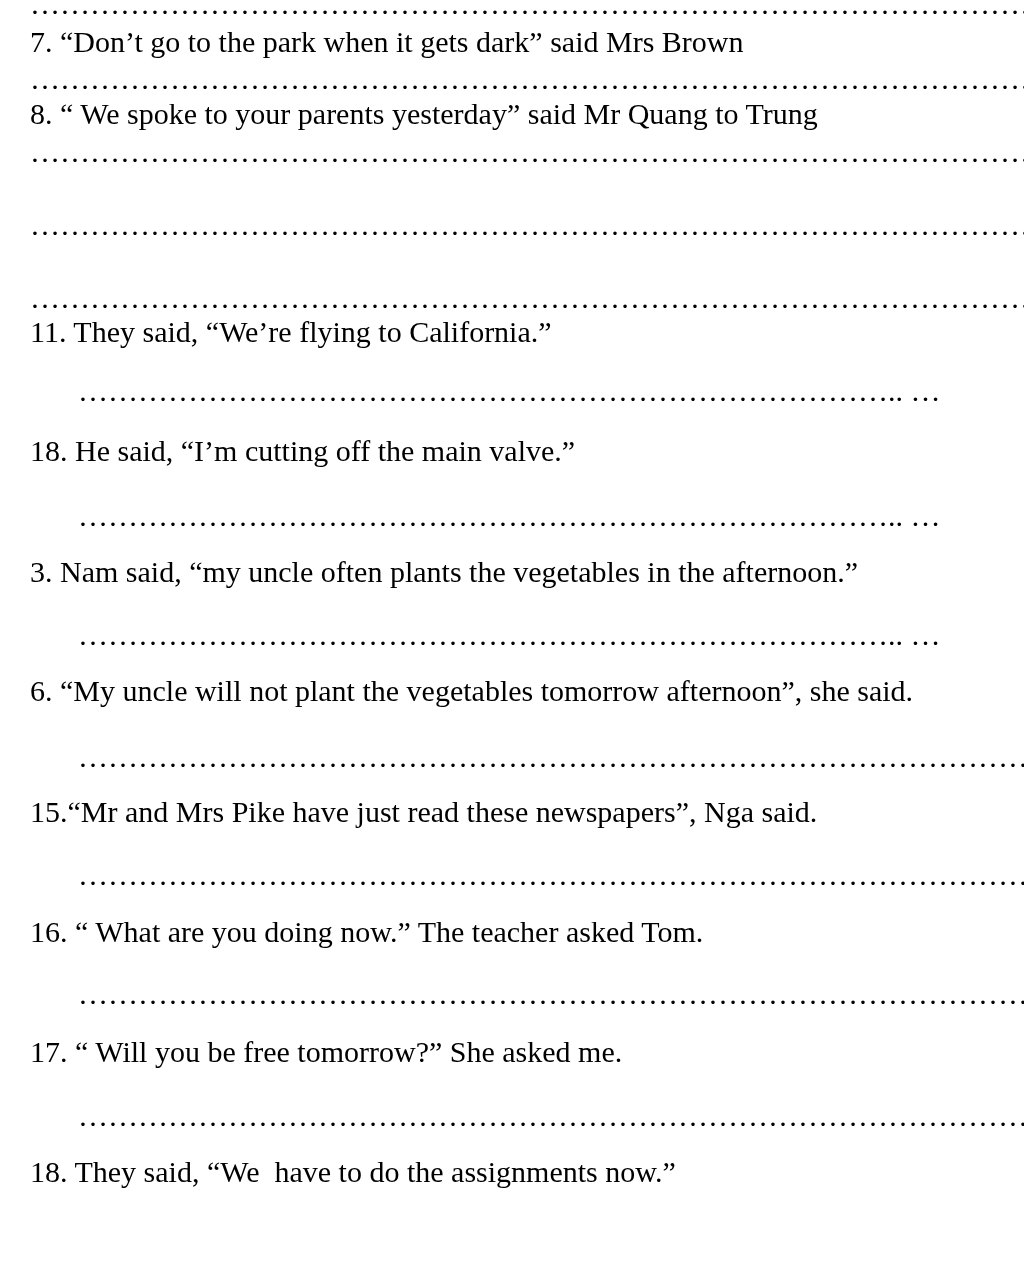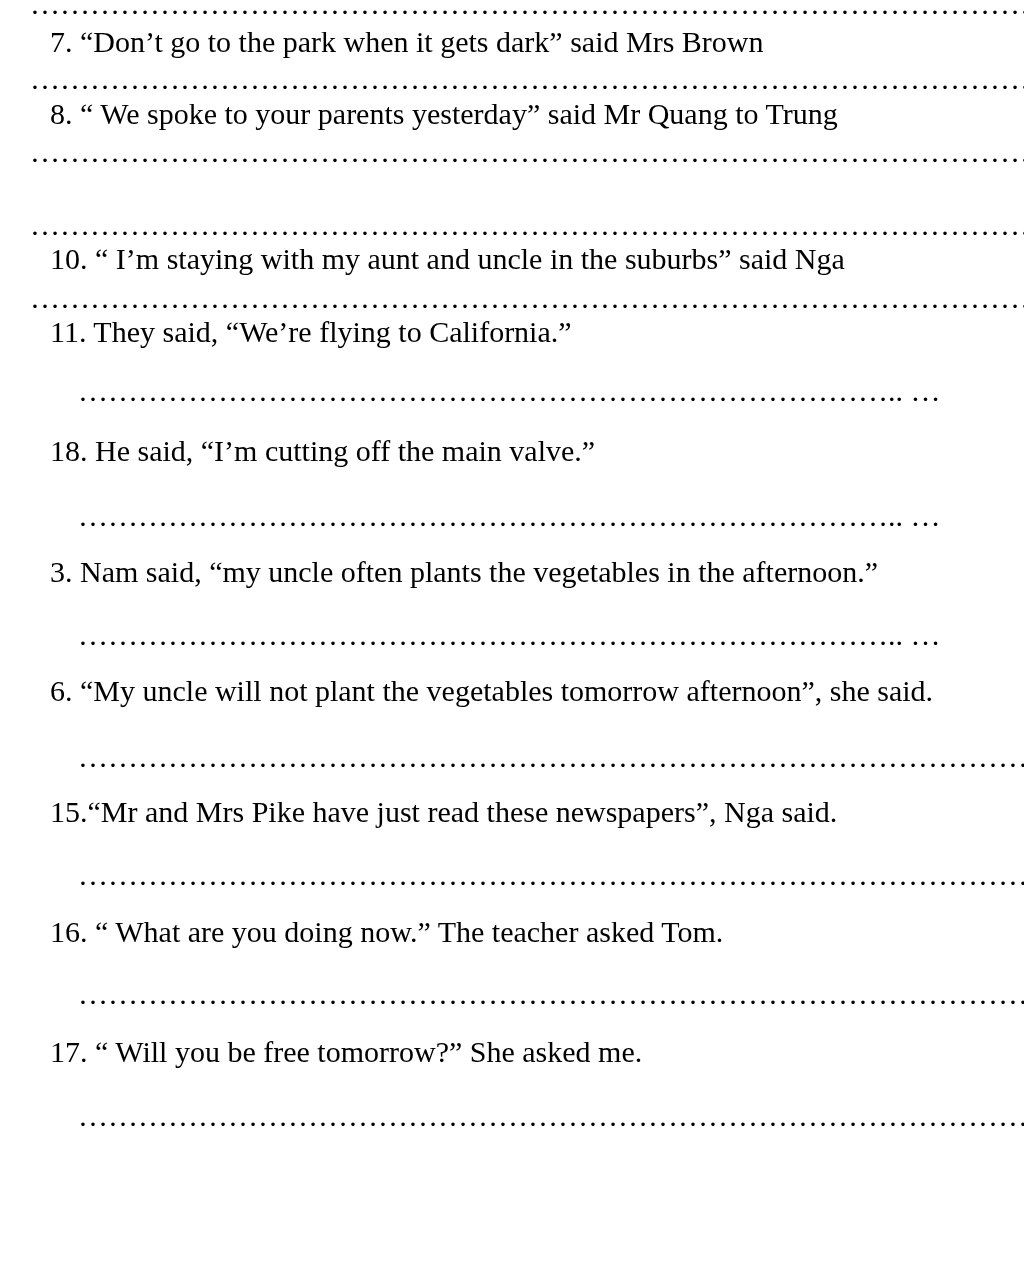--- a/index.html
+++ b/index.html
@@ -16,39 +16,38 @@
     inset: 0;
     overflow: hidden;
   }
   .row {
     position: absolute;
     white-space: pre;
     font-size: 30px;
     line-height: 36px;
     color: #000000;
   }
-  .q { left: 30px; margin-left: 20px; }
+  .q { left: 30px; }
   .dots { left: 30px; }
   .dots.indent { left: 78px; }
 </style>
 </head>
 <body>
 
 <div class="page">
 
   <div class="row dots" style="top:-14px">………………………………………………………………………………………………………………………………………………………………</div>
   <div class="row q" style="top:24px">7. “Don’t go to the park when it gets dark” said Mrs Brown</div>
 
   <div class="row dots" style="top:61px">………………………………………………………………………………………………………………………………………………………………</div>
   <div class="row q" style="top:96px">8. “ We spoke to your parents yesterday” said Mr Quang to Trung</div>
 
   <div class="row dots" style="top:134px">………………………………………………………………………………………………………………………………………………………………</div>
 
   <div class="row dots" style="top:207px">………………………………………………………………………………………………………………………………………………………………</div>
-  <div class="row q" style="top:241px">10. “ I’m staying with my aunt and uncle in the suburbs” said Nga</div>
 
   <div class="row dots" style="top:280px">………………………………………………………………………………………………………………………………………………………………</div>
   <div class="row q" style="top:314px">11. They said, “We’re flying to California.”</div>
 
   <div class="row dots indent" style="top:373px">……………………………………………………………………….. …</div>
   <div class="row q" style="top:433px">18. He said, “I’m cutting off the main valve.”</div>
 
   <div class="row dots indent" style="top:498px">……………………………………………………………………….. …</div>
   <div class="row q" style="top:554px">3. Nam said, “my uncle often plants the vegetables in the afternoon.”</div>
 
@@ -58,14 +57,15 @@
   <div class="row dots indent" style="top:739px">………………………………………………………………………………………………………………………………………………………………</div>
   <div class="row q" style="top:794px">15.“Mr and Mrs Pike have just read these newspapers”, Nga said.</div>
 
   <div class="row dots indent" style="top:857px">………………………………………………………………………………………………………………………………………………………………</div>
   <div class="row q" style="top:914px">16. “ What are you doing now.” The teacher asked Tom.</div>
 
   <div class="row dots indent" style="top:976px">………………………………………………………………………………………………………………………………………………………………</div>
   <div class="row q" style="top:1034px">17. “ Will you be free tomorrow?” She asked me.</div>
 
   <div class="row dots indent" style="top:1098px">………………………………………………………………………………………………………………………………………………………………</div>
+  <div class="row q" style="top:1154px">18. They said, “We  have to do the assignments now.”</div>
 
 </div>
 
 </body></html>

